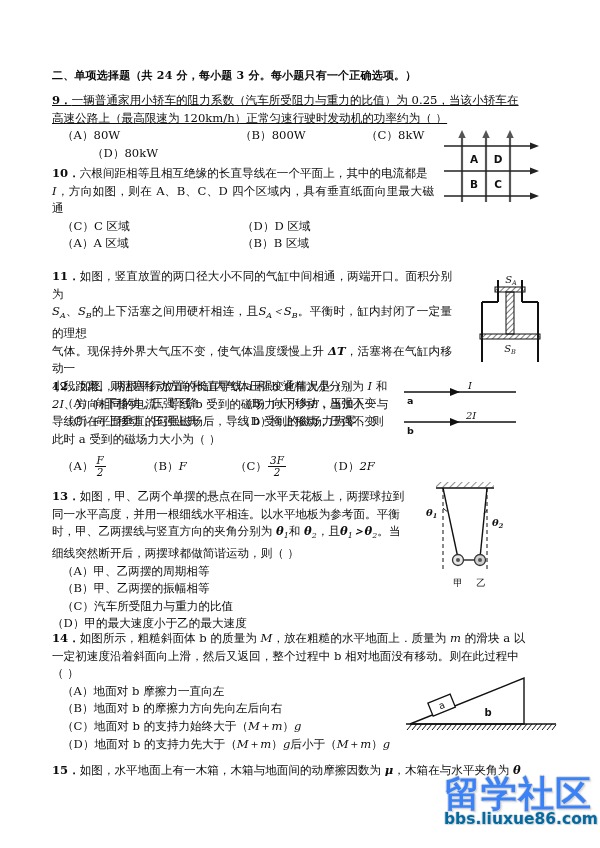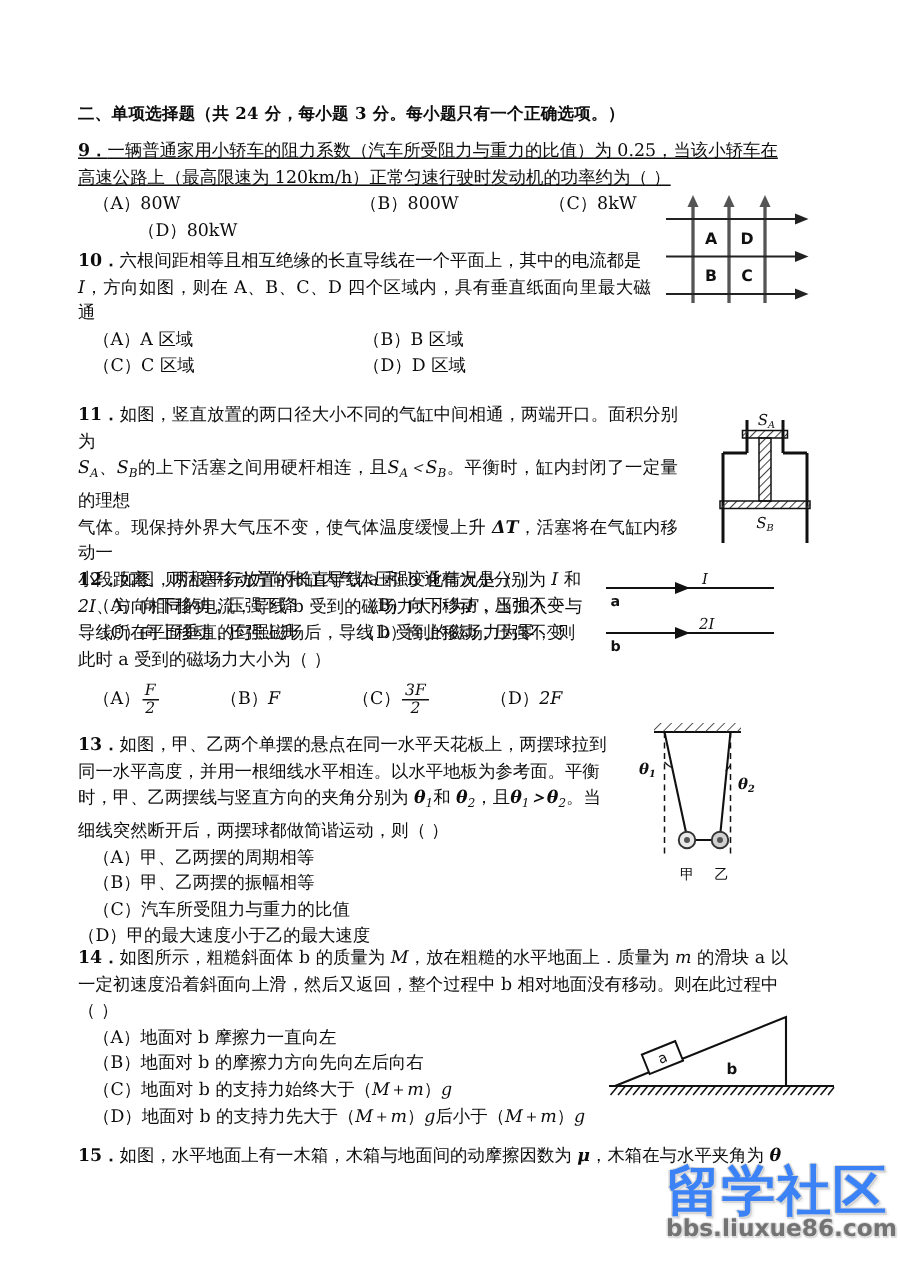--- a/index.html
+++ b/index.html
@@ -103,21 +103,21 @@
        0 1px 0 #d8d8d8, 0 -1px 0 #d8d8d8,
        1px 1px 0 #cfcfcf, 2px 2px 2px #e9e9e9;
     white-space: nowrap;
   }
   #watermark .wm-url {
     position: absolute;
     left: 0; top: 40px;
     font-family: "DejaVu Sans", "Liberation Sans", sans-serif;
     font-size: 15.5px;
     font-weight: bold;
-    color: #737373;
+    color: #0369a1;
     text-shadow:
        1px 0 0 #dedede, -1px 0 0 #dedede,
        0 1px 0 #dedede, 0 -1px 0 #dedede,
        1px 1px 1px #d4d4d4;
     white-space: nowrap;
     text-align: center;
   }
 </style>
 </head>
 <body>
@@ -140,24 +140,24 @@
   </div>
 
   <div class="q" style="left:52px; top:165px; width:382px;">
     <div class="body-text">
       <span class="num">10．</span><span>六根间距相等且相互绝缘的长直导线在一个平面上，其中的电流都是</span>
     </div>
     <div class="body-text">
       <i class="sym">I</i><span>，方向如图，则在 A、B、C、D 四个区域内，具有垂直纸面向里最大磁通</span>
     </div>
     <div class="opt-row">
+      <span class="opt" style="margin-left:10px; width:180px;">（C）C 区域</span><span class="opt">（D）D 区域</span>
+    </div>
+    <div class="opt-row">
       <span class="opt" style="margin-left:10px; width:180px;">（A）A 区域</span><span class="opt">（B）B 区域</span>
-    </div>
-    <div class="opt-row">
-      <span class="opt" style="margin-left:10px; width:180px;">（C）C 区域</span><span class="opt">（D）D 区域</span>
     </div>
   </div>
 
   <div class="fig" id="fig-q10">
     <svg width="130" height="80" viewBox="0 0 130 80">
 
       <g stroke="#555" stroke-width="2.2" fill="none">
         <line x1="22" y1="76" x2="22" y2="10"></line>
         <line x1="46" y1="76" x2="46" y2="10"></line>
         <line x1="70" y1="76" x2="70" y2="10"></line>

